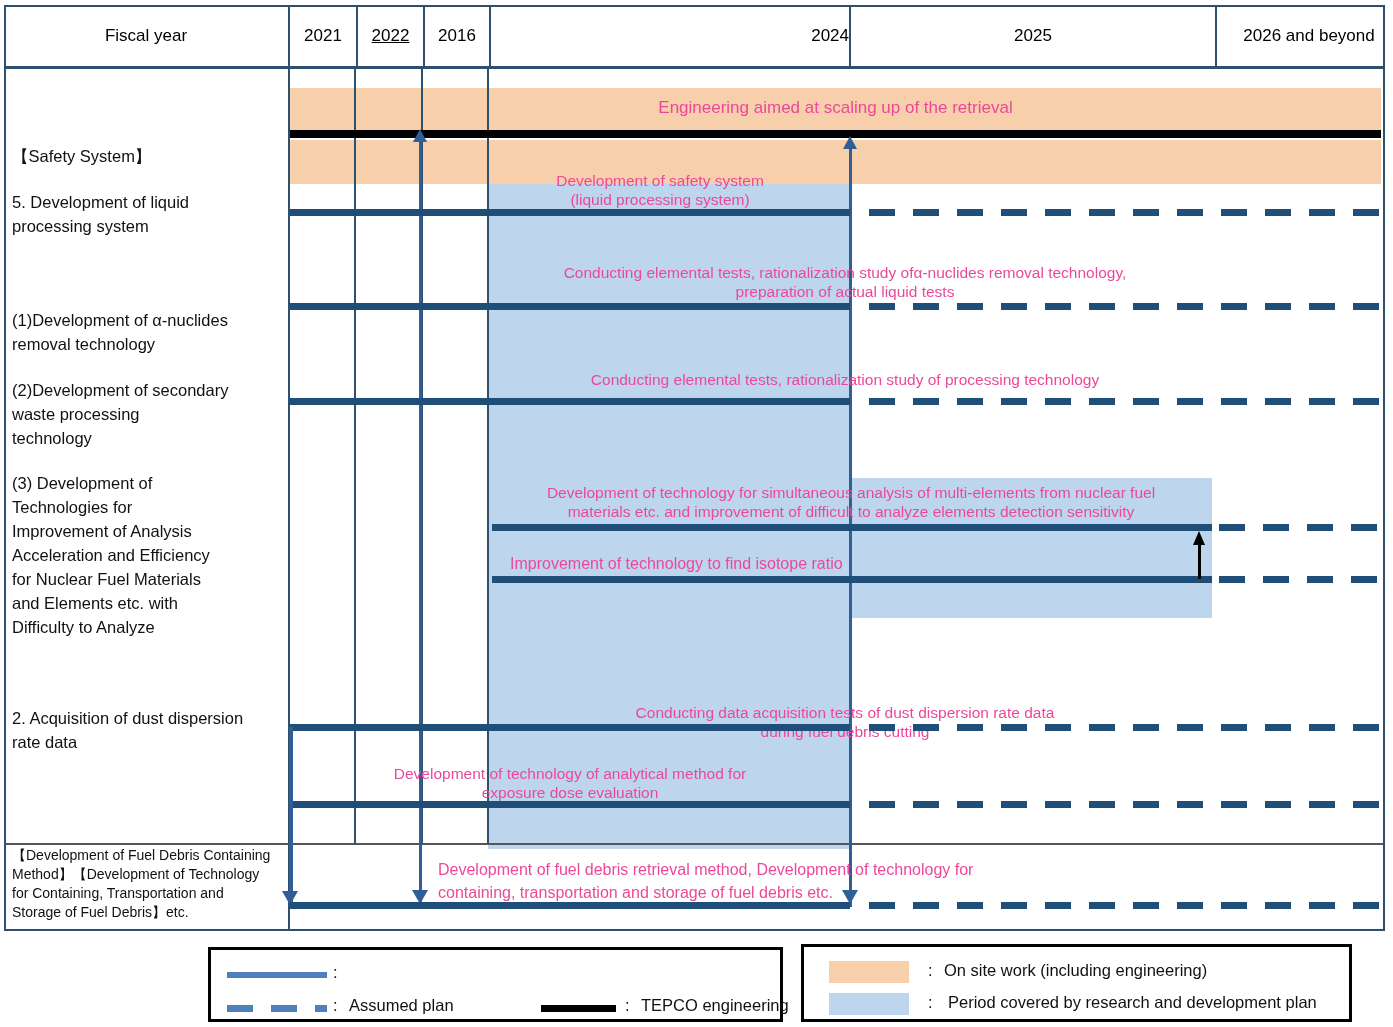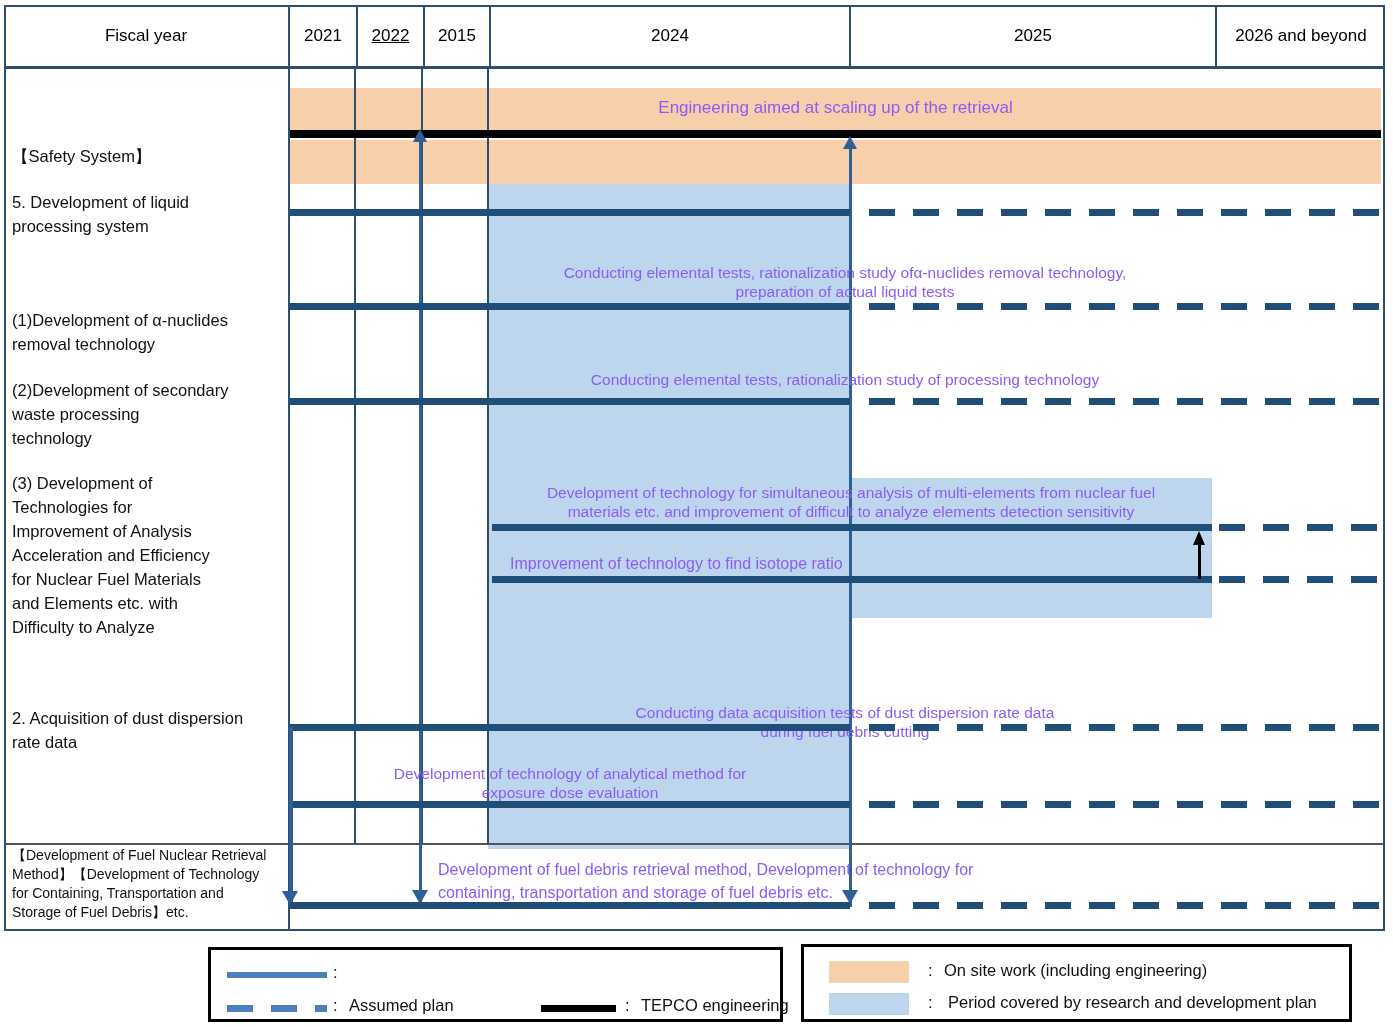--- a/index.html
+++ b/index.html
@@ -4,21 +4,21 @@
 <style>
   html,body{margin:0;padding:0;background:#ffffff;}
   body{width:1393px;height:1027px;font-family:"Liberation Sans",sans-serif;color:#000;}
   #root{position:relative;width:1393px;height:1027px;overflow:hidden;}
 
   
   .frame{position:absolute;left:4px;top:5px;width:1381px;height:926px;border:2px solid #2f4f6f;box-sizing:border-box;}
   .hdr{position:absolute;left:4px;top:5px;width:1381px;height:64px;box-sizing:border-box;border-bottom:3px solid #2f4f6f;}
   .hdr-cell{position:absolute;top:0;height:61px;display:flex;align-items:center;justify-content:center;
             font-size:17px;box-sizing:border-box;border-right:2px solid #2f4f6f;}
-  .hdr-cell.last{border-right:none;}
+  .hdr-cell.last{border-right:none;margin-left:8px;}
 
   
   .labelcol{position:absolute;left:4px;top:69px;width:286px;height:668px;box-sizing:border-box;
             border-right:2px solid #2f4f6f;}
   .lbl{position:absolute;left:8px;font-size:16.5px;line-height:1.45;color:#111;white-space:pre-line;}
 
   
   .band{position:absolute;}
   .band-orange{background:#f8cfab;}
   .band-blue{background:#bed5ee;}
@@ -32,21 +32,21 @@
 
   
   .vline{position:absolute;width:3px;background:#2f5f96;}
   .vline.thick{width:4px;}
   .vline.black{background:#000;width:3px;}
   .arrow-up{position:absolute;width:0;height:0;border-left:7px solid transparent;border-right:7px solid transparent;border-bottom:13px solid #2f5f96;}
   .arrow-up.black{border-bottom-color:#000;border-left-width:6px;border-right-width:6px;border-bottom-width:14px;}
   .arrow-down{position:absolute;width:0;height:0;border-left:8px solid transparent;border-right:8px solid transparent;border-top:14px solid #2f5f96;}
 
   
-  .cap{position:absolute;font-size:15.5px;line-height:1.22;text-align:center;color:#8b5cf6;white-space:pre-line;}
+  .cap{position:absolute;font-size:15.5px;line-height:1.22;text-align:center;color:#ec4899;white-space:pre-line;}
   .cap.left{text-align:left;}
 
   
   .rowsep{position:absolute;height:2px;background:#555;}
   .vsep{position:absolute;width:2px;background:#2f4f6f;}
 
   
   .legend{position:absolute;border:3px solid #000;background:#fff;box-sizing:border-box;}
   .legend-l{left:208px;top:947px;width:575px;height:75px;}
   .legend-r{left:801px;top:944px;width:551px;height:78px;}
@@ -70,23 +70,23 @@
     <div class="hdr-cell" style="left:0;width:286px;">
         <span>Fiscal year</span>
       </div>
     <div class="hdr-cell" style="left:286px;width:68px;">
         <span>2021</span>
       </div>
     <div class="hdr-cell" style="left:354px;width:67px;text-decoration:underline;">
         <span>2022</span>
       </div>
     <div class="hdr-cell" style="left:421px;width:66px;">
-        <span>2015</span>
-      </div>
-    <div class="hdr-cell" style="left:487px;width:360px;">
+        <span>2016</span>
+      </div>
+    <div class="hdr-cell" style="left:487px;width:360px;justify-content:flex-end;">
         <span>2024</span>
       </div>
     <div class="hdr-cell" style="left:847px;width:366px;">
         <span>2025</span>
       </div>
     <div class="hdr-cell last" style="left:1213px;width:168px;">
         <span>2026 and beyond</span>
       </div>
   </div>
 
@@ -107,21 +107,21 @@
      technology</div>
     <div class="lbl" style="top:403px;width:280px;">(3) Development of
      Technologies for
      Improvement of Analysis
      Acceleration and Efficiency
      for Nuclear Fuel Materials
      and Elements etc. with
      Difficulty to Analyze</div>
     <div class="lbl" style="top:638px;width:280px;">2. Acquisition of dust dispersion
 rate data</div>
-    <div class="lbl" style="top:777px;width:280px;font-size:14px;line-height:1.35;">【Development of Fuel Nuclear Retrieval
+    <div class="lbl" style="top:777px;width:280px;font-size:14px;line-height:1.35;">【Development of Fuel Debris Containing
 Method】【Development of Technology
 for Containing, Transportation and
 Storage of Fuel Debris】etc.</div>
   </div>
 
   <div class="rowsep" style="left:6px;top:843px;width:1377px;"></div>
 
   <div class="vsep" style="left:288px;top:69px;height:862px;"></div>
   <div class="vsep" style="left:354px;top:69px;height:774px;"></div>
   <div class="vsep" style="left:421px;top:69px;height:774px;"></div>
@@ -131,20 +131,22 @@
   <div class="blackline" style="left:290px;top:130px;width:1091px;"></div>
 
   <div class="vline" style="left:419px;top:138px;height:767px;"></div>
   <div class="arrow-up" style="left:413px;top:129px;"></div>
   <div class="arrow-down" style="left:412px;top:890px;"></div>
 
   <div class="vline" style="left:849px;top:145px;height:762px;"></div>
   <div class="arrow-up" style="left:843px;top:136px;"></div>
   <div class="arrow-down" style="left:842px;top:890px;"></div>
 
+  <div class="cap" style="left:470px;top:172px;width:380px;">Development of safety system
+(liquid processing system)</div>
   <div class="solid dark" style="left:290px;top:209px;width:560px;"></div>
   <div class="dashed" style="left:869px;top:209px;width:514px;"></div>
 
   <div class="cap" style="left:300px;top:264px;width:1090px;">Conducting elemental tests, rationalization study ofα-nuclides removal technology,
 preparation of actual liquid tests</div>
   <div class="solid dark" style="left:290px;top:303px;width:560px;"></div>
   <div class="dashed" style="left:869px;top:303px;width:514px;"></div>
 
   <div class="cap" style="left:300px;top:371px;width:1090px;">Conducting elemental tests, rationalization study of processing technology</div>
   <div class="solid dark" style="left:290px;top:398px;width:560px;"></div>

